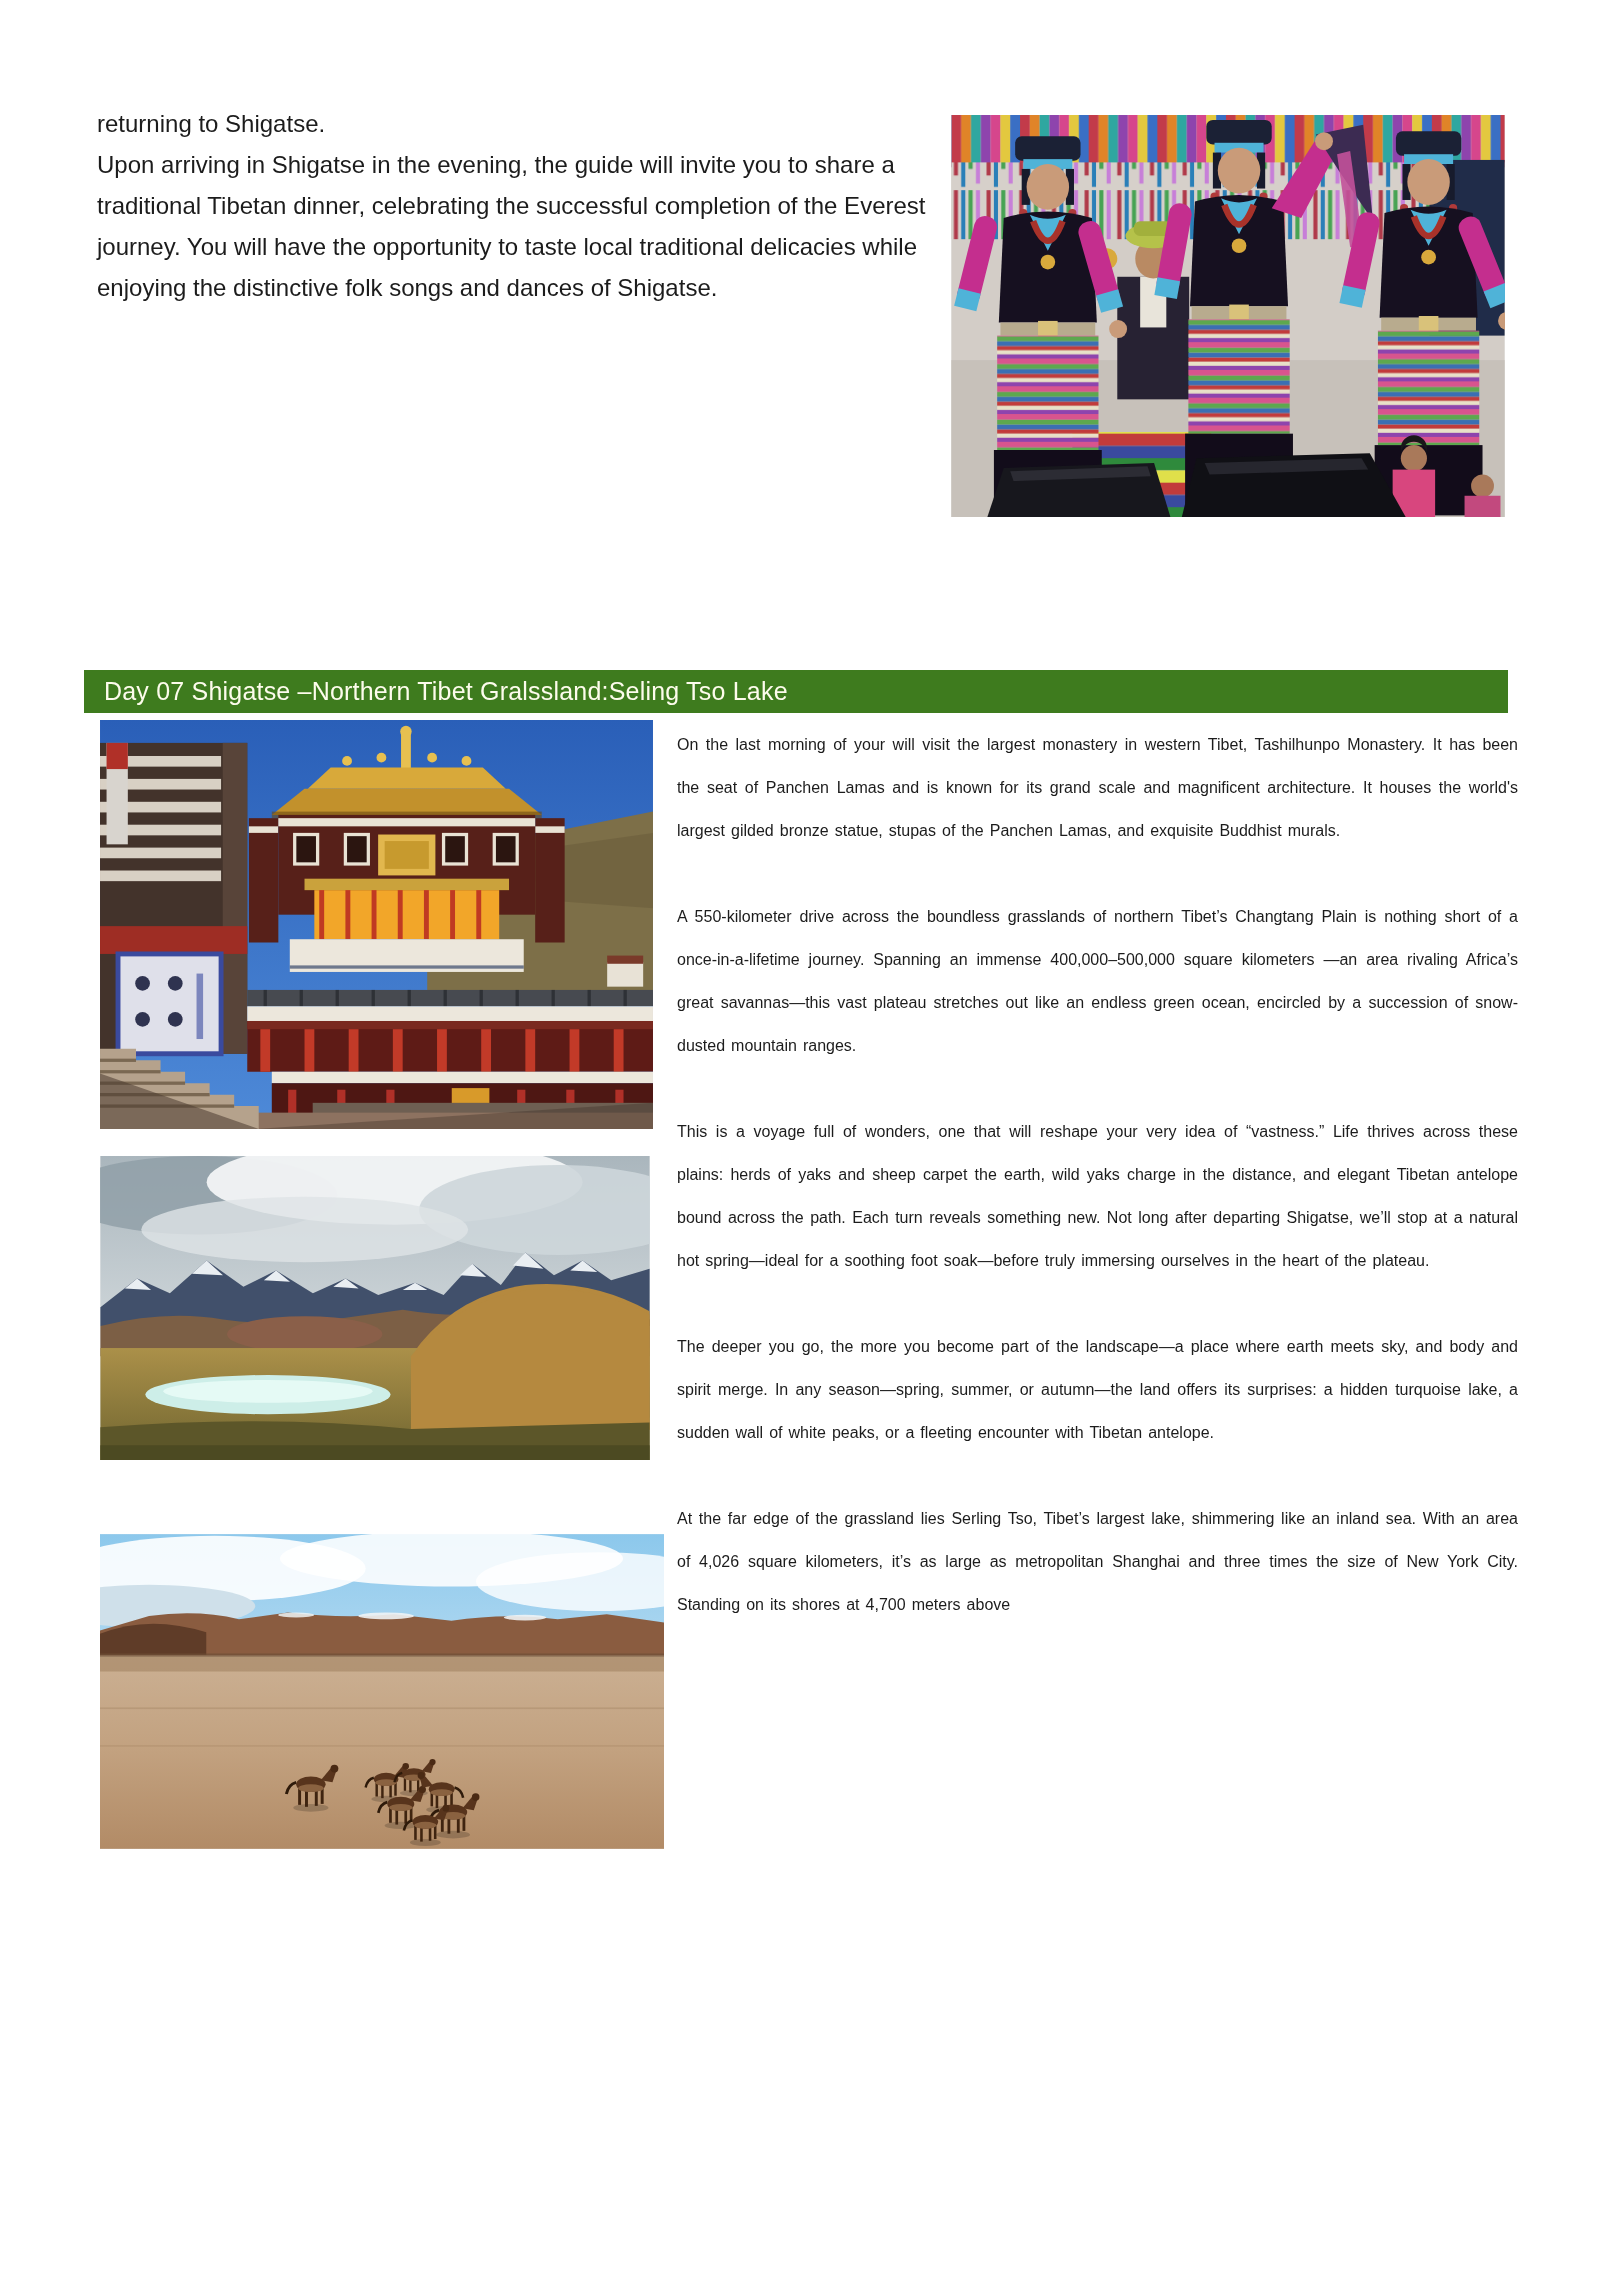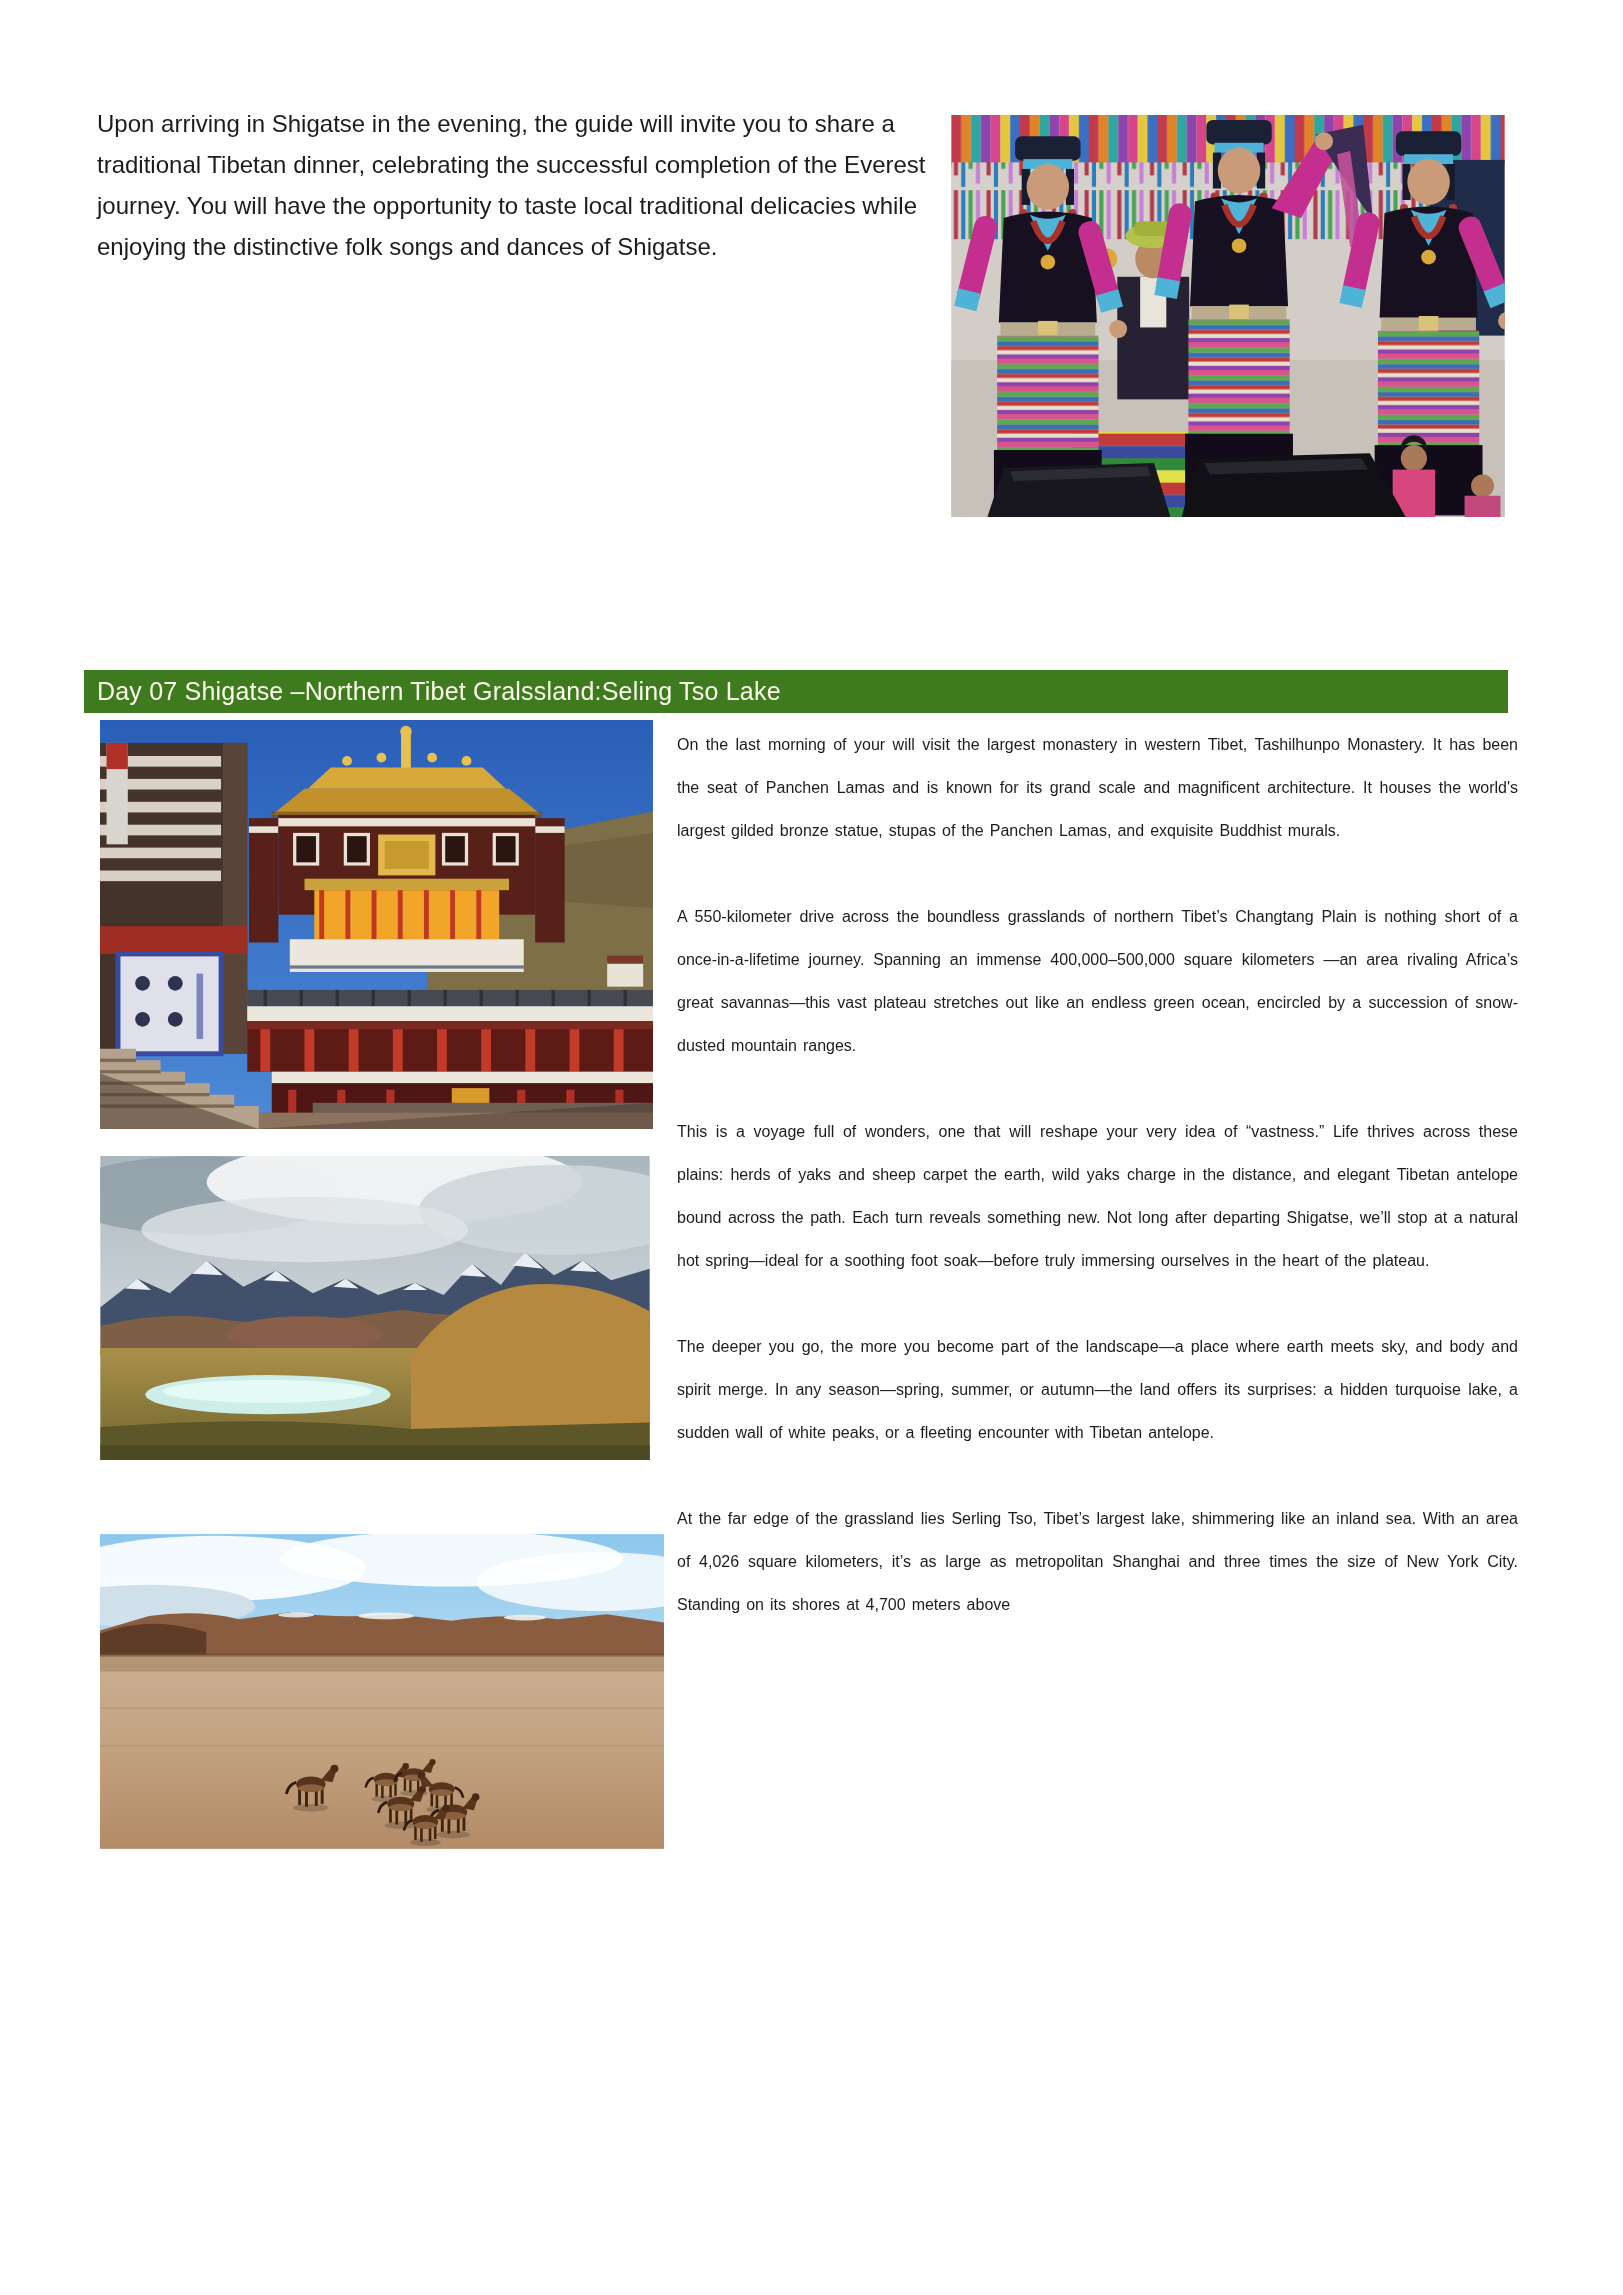--- a/index.html
+++ b/index.html
@@ -11,36 +11,37 @@
   .intro p{margin:0;}
   
   .photo{overflow:hidden;background:#eee;}
   .photo svg{display:block;width:100%;height:100%;}
   .photo-dancers{left:951px;top:115px;width:554px;height:402px;}
   .photo-monastery{left:100px;top:720px;width:553px;height:409px;}
   .photo-mountains{left:100px;top:1156px;width:550px;height:304px;}
   .photo-horses{left:100px;top:1534px;width:564px;height:315px;}
   
   .banner{left:84px;top:670px;width:1424px;height:43px;background:#3e7b1e;color:#fdfcec;
-          font-size:25px;line-height:43px;padding-left:13px;box-sizing:border-box;
+          font-size:25px;line-height:43px;padding-left:20px;box-sizing:border-box;
           white-space:nowrap;letter-spacing:0.2px;}
   
   .rightcol{left:677px;top:723px;width:841px;}
   .meta-row{position:relative;height:43px;line-height:43px;font-size:24px;color:#428233;margin-bottom:11.5px;}
   .meta-label{font-weight:normal;}
   .meta-value{margin-left:11.5px;}
   .hotel-pair{position:absolute;left:339px;top:0;}
   .rightcol p{margin:0 0 43px 0;font-size:16px;line-height:43px;text-align:justify;word-spacing:1.6px;}
 </style>
 </head>
 <body>
 
 <div class="page">
 
   <div class="abs intro">
+    <p>returning to Shigatse.</p>
     <p>Upon arriving in Shigatse in the evening, the guide will invite you to share a traditional Tibetan dinner, celebrating the successful completion of the Everest journey. You will have the opportunity to taste local traditional delicacies while enjoying the distinctive folk songs and dances of Shigatse.</p>
   </div>
 
   <div class="abs photo photo-dancers">
     <svg viewBox="0 0 677 492">
       <defs>
         <pattern id="garA" width="84" height="64" patternUnits="userSpaceOnUse">
           <rect width="84" height="64" fill="#d6d0ca"></rect>
           <rect x="0" width="12" height="64" fill="#c23b4a"></rect>
             <rect x="12" width="12" height="64" fill="#e08428"></rect>

